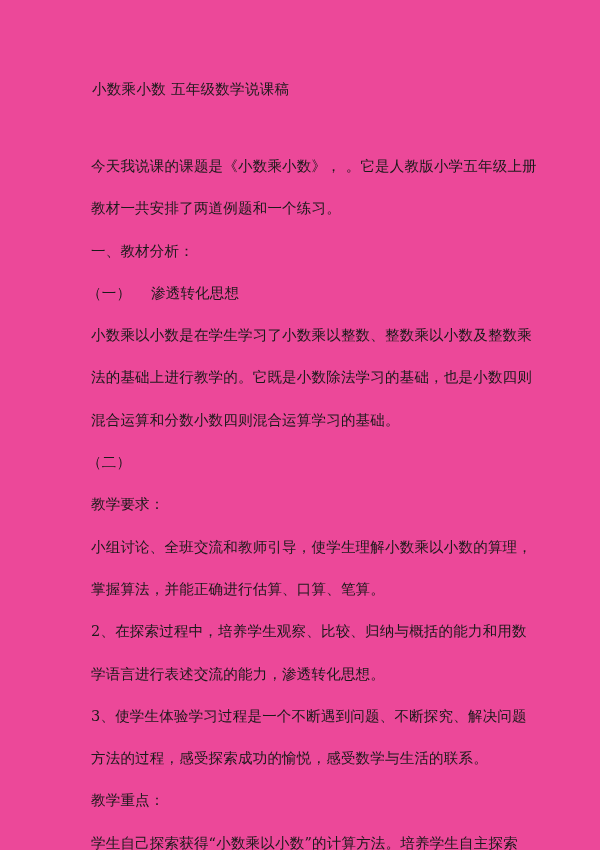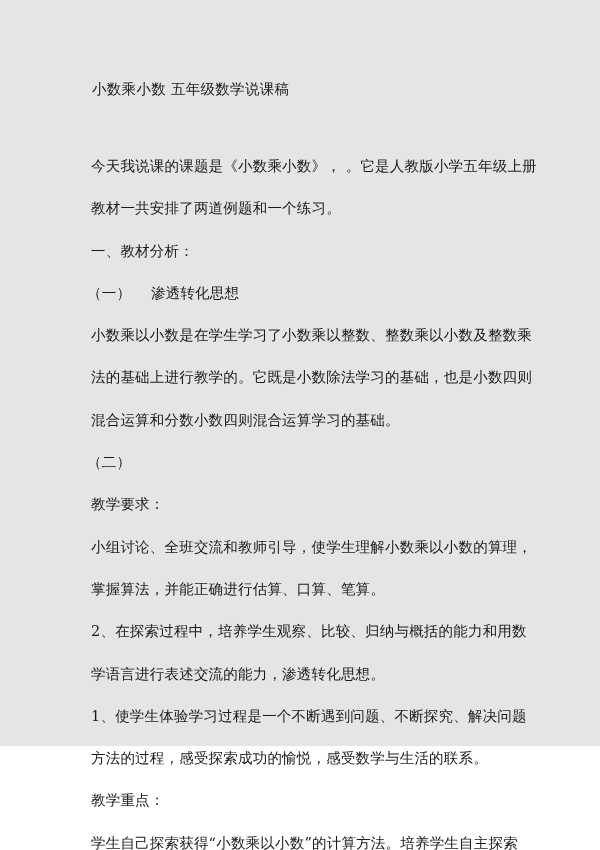--- a/index.html
+++ b/index.html
@@ -12,22 +12,22 @@
       height: 850px;
       position: relative;
       overflow: hidden;
       font-family: "DejaVu Serif", "Liberation Serif", serif;
       color: #1a1a1a;
     }
     .page {
       position: absolute;
       left: 0; top: 0;
       width: 600px;
-      height: 746px;
-      background: #e5e5e5;
+      height: 850px;
+      background: #ec4899;
     }
     .title {
       position: absolute;
       left: 92px;
       top: 79px;
       font-size: 14.5px;
       line-height: 20px;
       letter-spacing: 0.3px;
       white-space: nowrap;
     }
@@ -79,20 +79,20 @@
       <span class="num">（二）</span>
     </div>
     <div class="line">教学要求：</div>
 
     <div class="line">小组讨论、全班交流和教师引导，使学生理解小数乘以小数的算理，</div>
     <div class="line">掌握算法，并能正确进行估算、口算、笔算。</div>
 
     <div class="line">2、在探索过程中，培养学生观察、比较、归纳与概括的能力和用数</div>
     <div class="line">学语言进行表述交流的能力，渗透转化思想。</div>
 
-    <div class="line">1、使学生体验学习过程是一个不断遇到问题、不断探究、解决问题</div>
+    <div class="line">3、使学生体验学习过程是一个不断遇到问题、不断探究、解决问题</div>
     <div class="line">方法的过程，感受探索成功的愉悦，感受数学与生活的联系。</div>
 
     <div class="line">教学重点：</div>
     <div class="line">学生自己探索获得“小数乘以小数”的计算方法。培养学生自主探索</div>
     <div class="line">的能力，即独立获取知识的能力。</div>
   </div>
 </div>
 
 </body></html>

